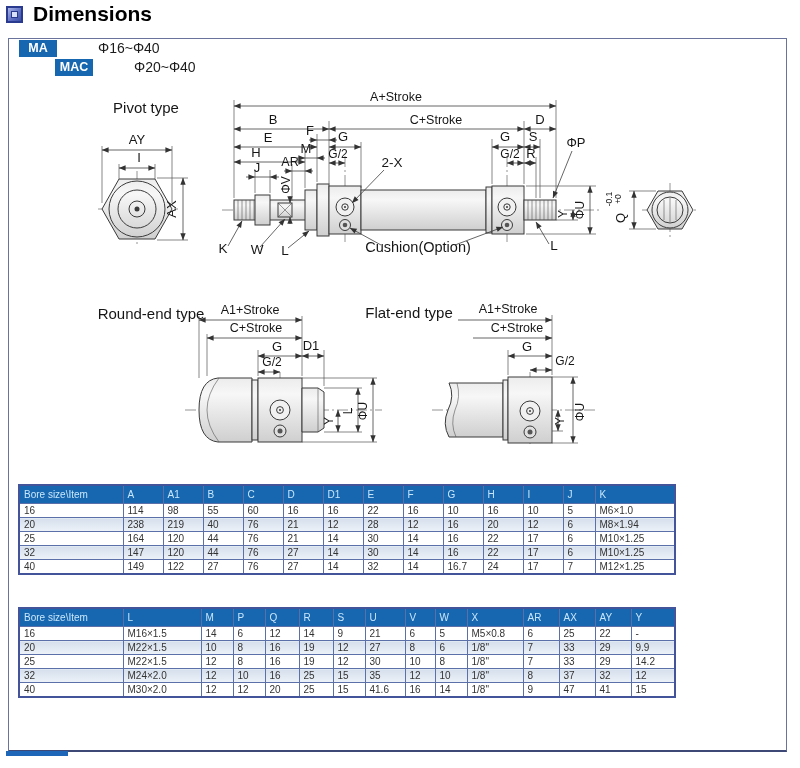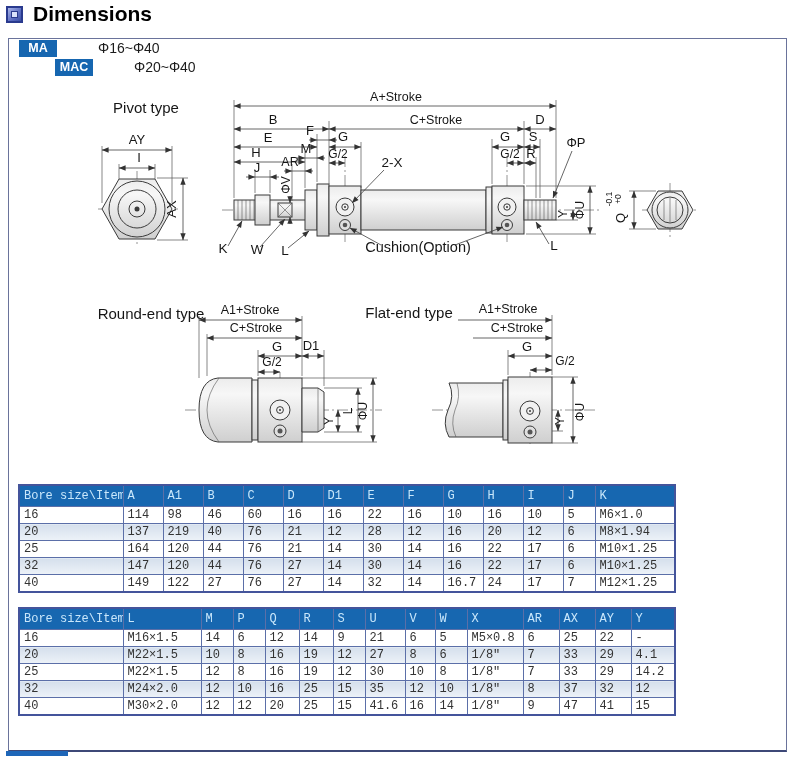--- a/index.html
+++ b/index.html
@@ -21,21 +21,21 @@
   #drawing{position:absolute;left:0;top:0;}
   .p{fill:url(#met);stroke:#3a3a3a;stroke-width:1;}
   .o{fill:none;stroke:#3a3a3a;stroke-width:1;}
   .t{stroke:#555;stroke-width:.6;}
   .cl path{stroke:#7a7a7a;stroke-width:.8;stroke-dasharray:11 3 2 3;fill:none;}
   .ext path{stroke:#555;stroke-width:.7;fill:none;}
   .dim path{stroke:#3f3f3f;stroke-width:.8;fill:none;}
   #labels text{fill:#161616;text-anchor:middle;font-family:"Liberation Sans",sans-serif;}
   
   table.dim-table{position:absolute;border-collapse:collapse;table-layout:fixed;width:656px;
-      border:2px solid #44549b;font-size:12px;font-family:Liberation Mono, monospace;}
+      border:2px solid #44549b;font-size:10px;}
   table.dim-table th{background:#1767b0;color:#c9e7fb;font-weight:normal;text-align:left;
       padding:3px 0 3px 4px;border:1px solid #5b6fa8;overflow:hidden;white-space:nowrap;}
   table.dim-table td{color:#333;text-align:left;padding:1px 0 1px 4px;border:1px solid #5b6fa8;
       overflow:hidden;white-space:nowrap;}
   table.dim-table tr.even td{background:linear-gradient(180deg,#d5dfec 0%,#edf2f8 100%);}
 </style>
 </head>
 <body>
 
 <div id="page">
@@ -351,35 +351,35 @@
           <th>I</th>
           <th>J</th>
           <th>K</th>
         </tr>
       </thead>
     <tbody>
         <tr>
           <td>16</td>
           <td>114</td>
           <td>98</td>
-          <td>46</td>
+          <td>55</td>
           <td>60</td>
           <td>16</td>
           <td>16</td>
           <td>22</td>
           <td>16</td>
           <td>10</td>
           <td>16</td>
           <td>10</td>
           <td>5</td>
           <td>M6×1.0</td>
         </tr>
         <tr class="even">
           <td>20</td>
-          <td>137</td>
+          <td>238</td>
           <td>219</td>
           <td>40</td>
           <td>76</td>
           <td>21</td>
           <td>12</td>
           <td>28</td>
           <td>12</td>
           <td>16</td>
           <td>20</td>
           <td>12</td>
@@ -500,21 +500,21 @@
           <td>16</td>
           <td>19</td>
           <td>12</td>
           <td>27</td>
           <td>8</td>
           <td>6</td>
           <td>1/8"</td>
           <td>7</td>
           <td>33</td>
           <td>29</td>
-          <td>4.1</td>
+          <td>9.9</td>
         </tr>
         <tr>
           <td>25</td>
           <td>M22×1.5</td>
           <td>12</td>
           <td>8</td>
           <td>16</td>
           <td>19</td>
           <td>12</td>
           <td>30</td>

